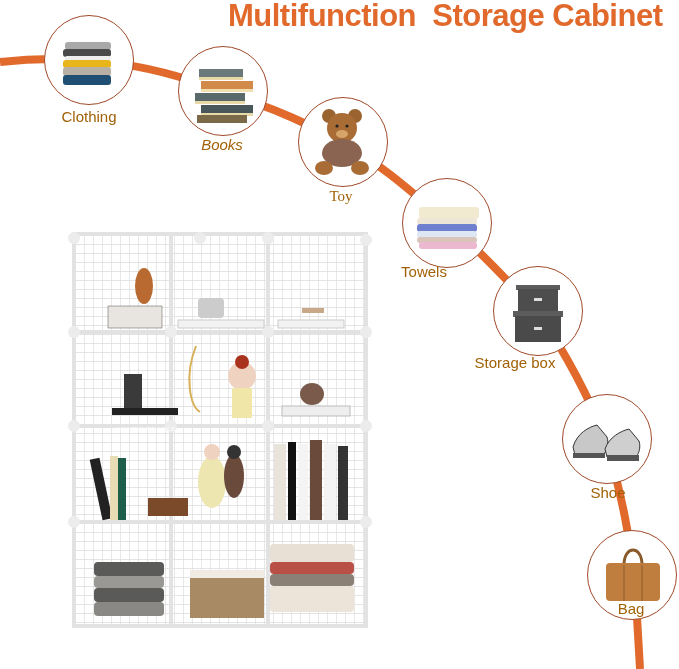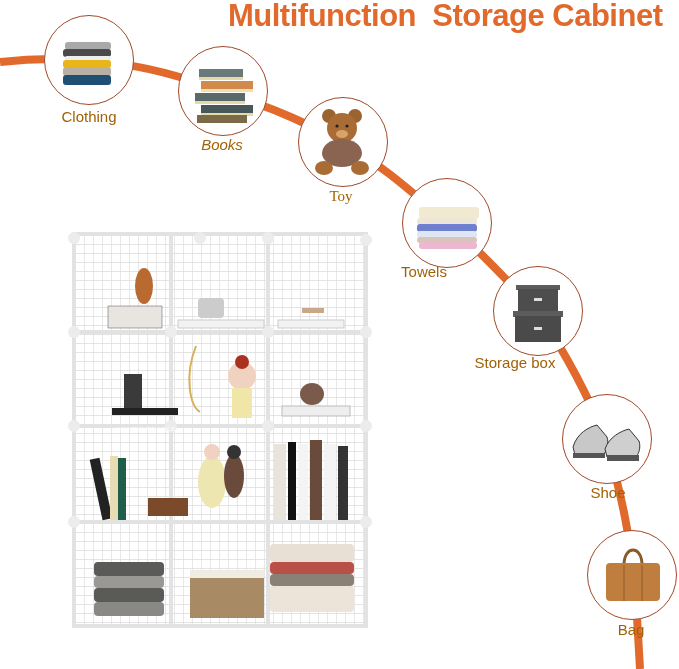--- a/index.html
+++ b/index.html
@@ -97,21 +97,21 @@
 <div class="label" style="left:608px;top:484px;">Shoe</div>
 
 <div class="cat" style="left:587px;top:530px;">
   <svg width="90" height="90">
     <path d="M36,34 C36,14 54,14 54,34" fill="none" stroke="#8a5a2a" stroke-width="3"></path>
     <rect x="18" y="32" width="54" height="38" rx="4" fill="#c07e3e"></rect>
     <line x1="36" y1="34" x2="36" y2="70" stroke="#8a5a2a" stroke-width="1"></line>
     <line x1="54" y1="34" x2="54" y2="70" stroke="#8a5a2a" stroke-width="1"></line>
   </svg>
 </div>
-<div class="label" style="left:631px;top:621px;">Bag</div>
+<div class="label" style="left:631px;top:600px;">Bag</div>
 
 <svg class="cabinet" width="310" height="420" viewBox="0 0 310 420">
   <defs>
     <pattern id="grid" width="9" height="9" patternUnits="userSpaceOnUse">
       <path d="M9,0 L0,0 0,9" fill="none" stroke="#dcdcdc" stroke-width="1.3"></path>
     </pattern>
   </defs>
   <rect x="8" y="8" width="292" height="392" fill="url(#grid)"></rect>
   <g stroke="#e2e2e2" stroke-width="4" fill="none">
     <rect x="8" y="8" width="292" height="392"></rect>

